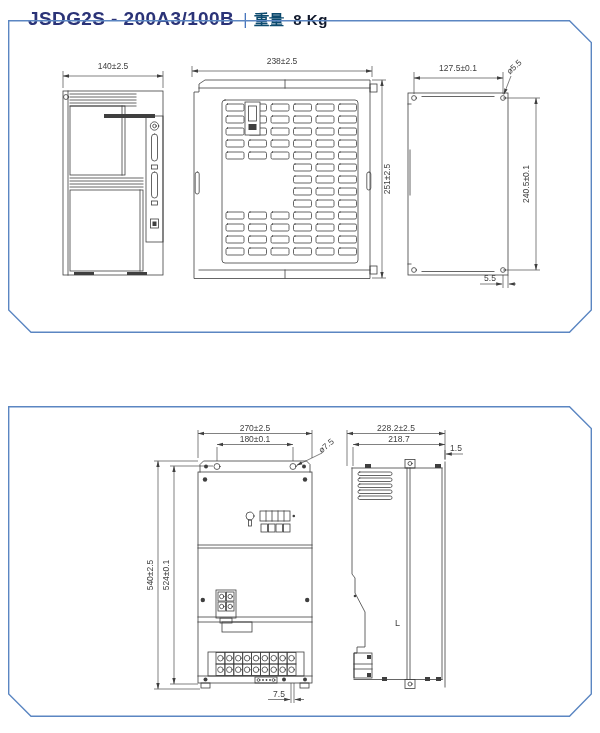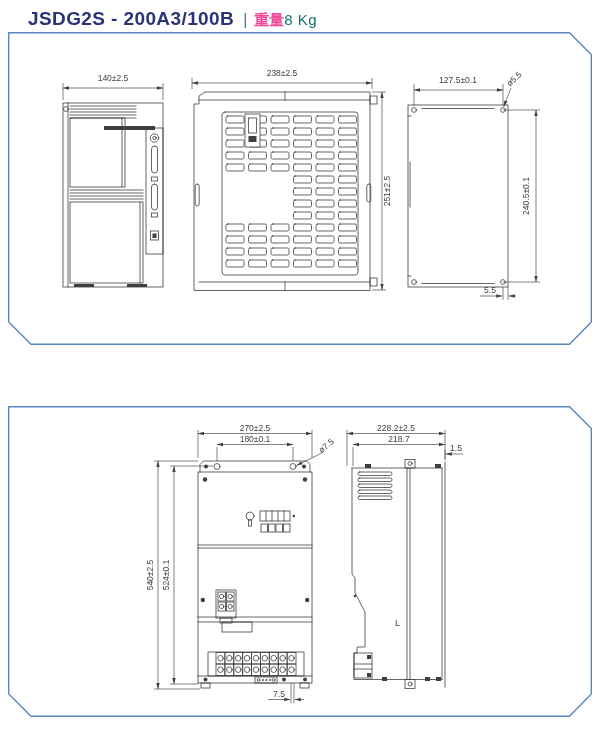--- a/index.html
+++ b/index.html
@@ -1,42 +1,42 @@
 <!DOCTYPE html>
 <html><head>
 <meta charset="utf-8">
 <style>
   html,body{margin:0;padding:0;background:#ffffff;}
   .page{position:relative;width:600px;height:733px;background:#fff;overflow:hidden;
         font-family:"Liberation Sans","DejaVu Sans",sans-serif;}
   .title-row{position:absolute;left:28px;white-space:nowrap;}
   .title-row .model{font-size:19px;font-weight:700;letter-spacing:.4px;color:#2b3377;}
   .title-row .sep{font-size:16px;color:#4775bc;margin:0 7px 0 9px;font-weight:400;}
-  .title-row .wlabel{font-size:15px;font-weight:700;color:#ec4899;}
-  .title-row .wval{font-size:15px;font-weight:400;color:#0f766e;margin-left:0;letter-spacing:.5px;}
+  .title-row .wlabel{font-size:15px;font-weight:700;color:#0c4a6e;}
+  .title-row .wval{font-size:15px;font-weight:700;color:#0f172a;margin-left:9px;letter-spacing:.5px;}
   .panel{position:absolute;left:8px;width:584px;}
   .panel svg{display:block;}
   .ln{stroke:#3f3f3f;stroke-width:0.8;fill:none;stroke-linecap:square;}
   .thin{stroke:#4a4a4a;stroke-width:0.7;fill:none;}
   .fillk{fill:#3f3f3f;stroke:none;}
   text.dt{font:8.5px "Liberation Sans","DejaVu Sans",sans-serif;fill:#3f3f3f;
           stroke:none;text-anchor:middle;}
   text.lt{font:9px "Liberation Sans","DejaVu Sans",sans-serif;fill:#3f3f3f;stroke:none;}
   .frame{fill:none;stroke:#5b86c2;stroke-width:1.4;}
 </style>
 </head>
 <body>
 
 <div class="page">
 
   <div class="title-row" style="top:8px;">
     <span class="model">JSDG2S - 200A3/100B</span><span class="sep">|</span><span class="wlabel">重量</span><span class="wval">8 Kg</span>
   </div>
 
-  <div class="panel" style="top:32px;height:313px;">
+  <div class="panel" style="top:20px;height:313px;">
     <svg width="584" height="313" viewBox="0 0 584 313">
       <defs>
         <marker id="arA" markerWidth="10" markerHeight="8" refX="8.6" refY="3" orient="auto-start-reverse">
           <path d="M0,0.6 L8.8,3 L0,5.4 Z" fill="#3f3f3f"></path>
         </marker>
         <rect id="vslat" width="18" height="7" rx="1.5" class="ln"></rect>
       </defs>
 
       <path class="frame" d="M0.7,0.7 H561.5 L583.3,22.5 V290 L561.5,312.3 H23 L0.7,290 Z"></path>
 

